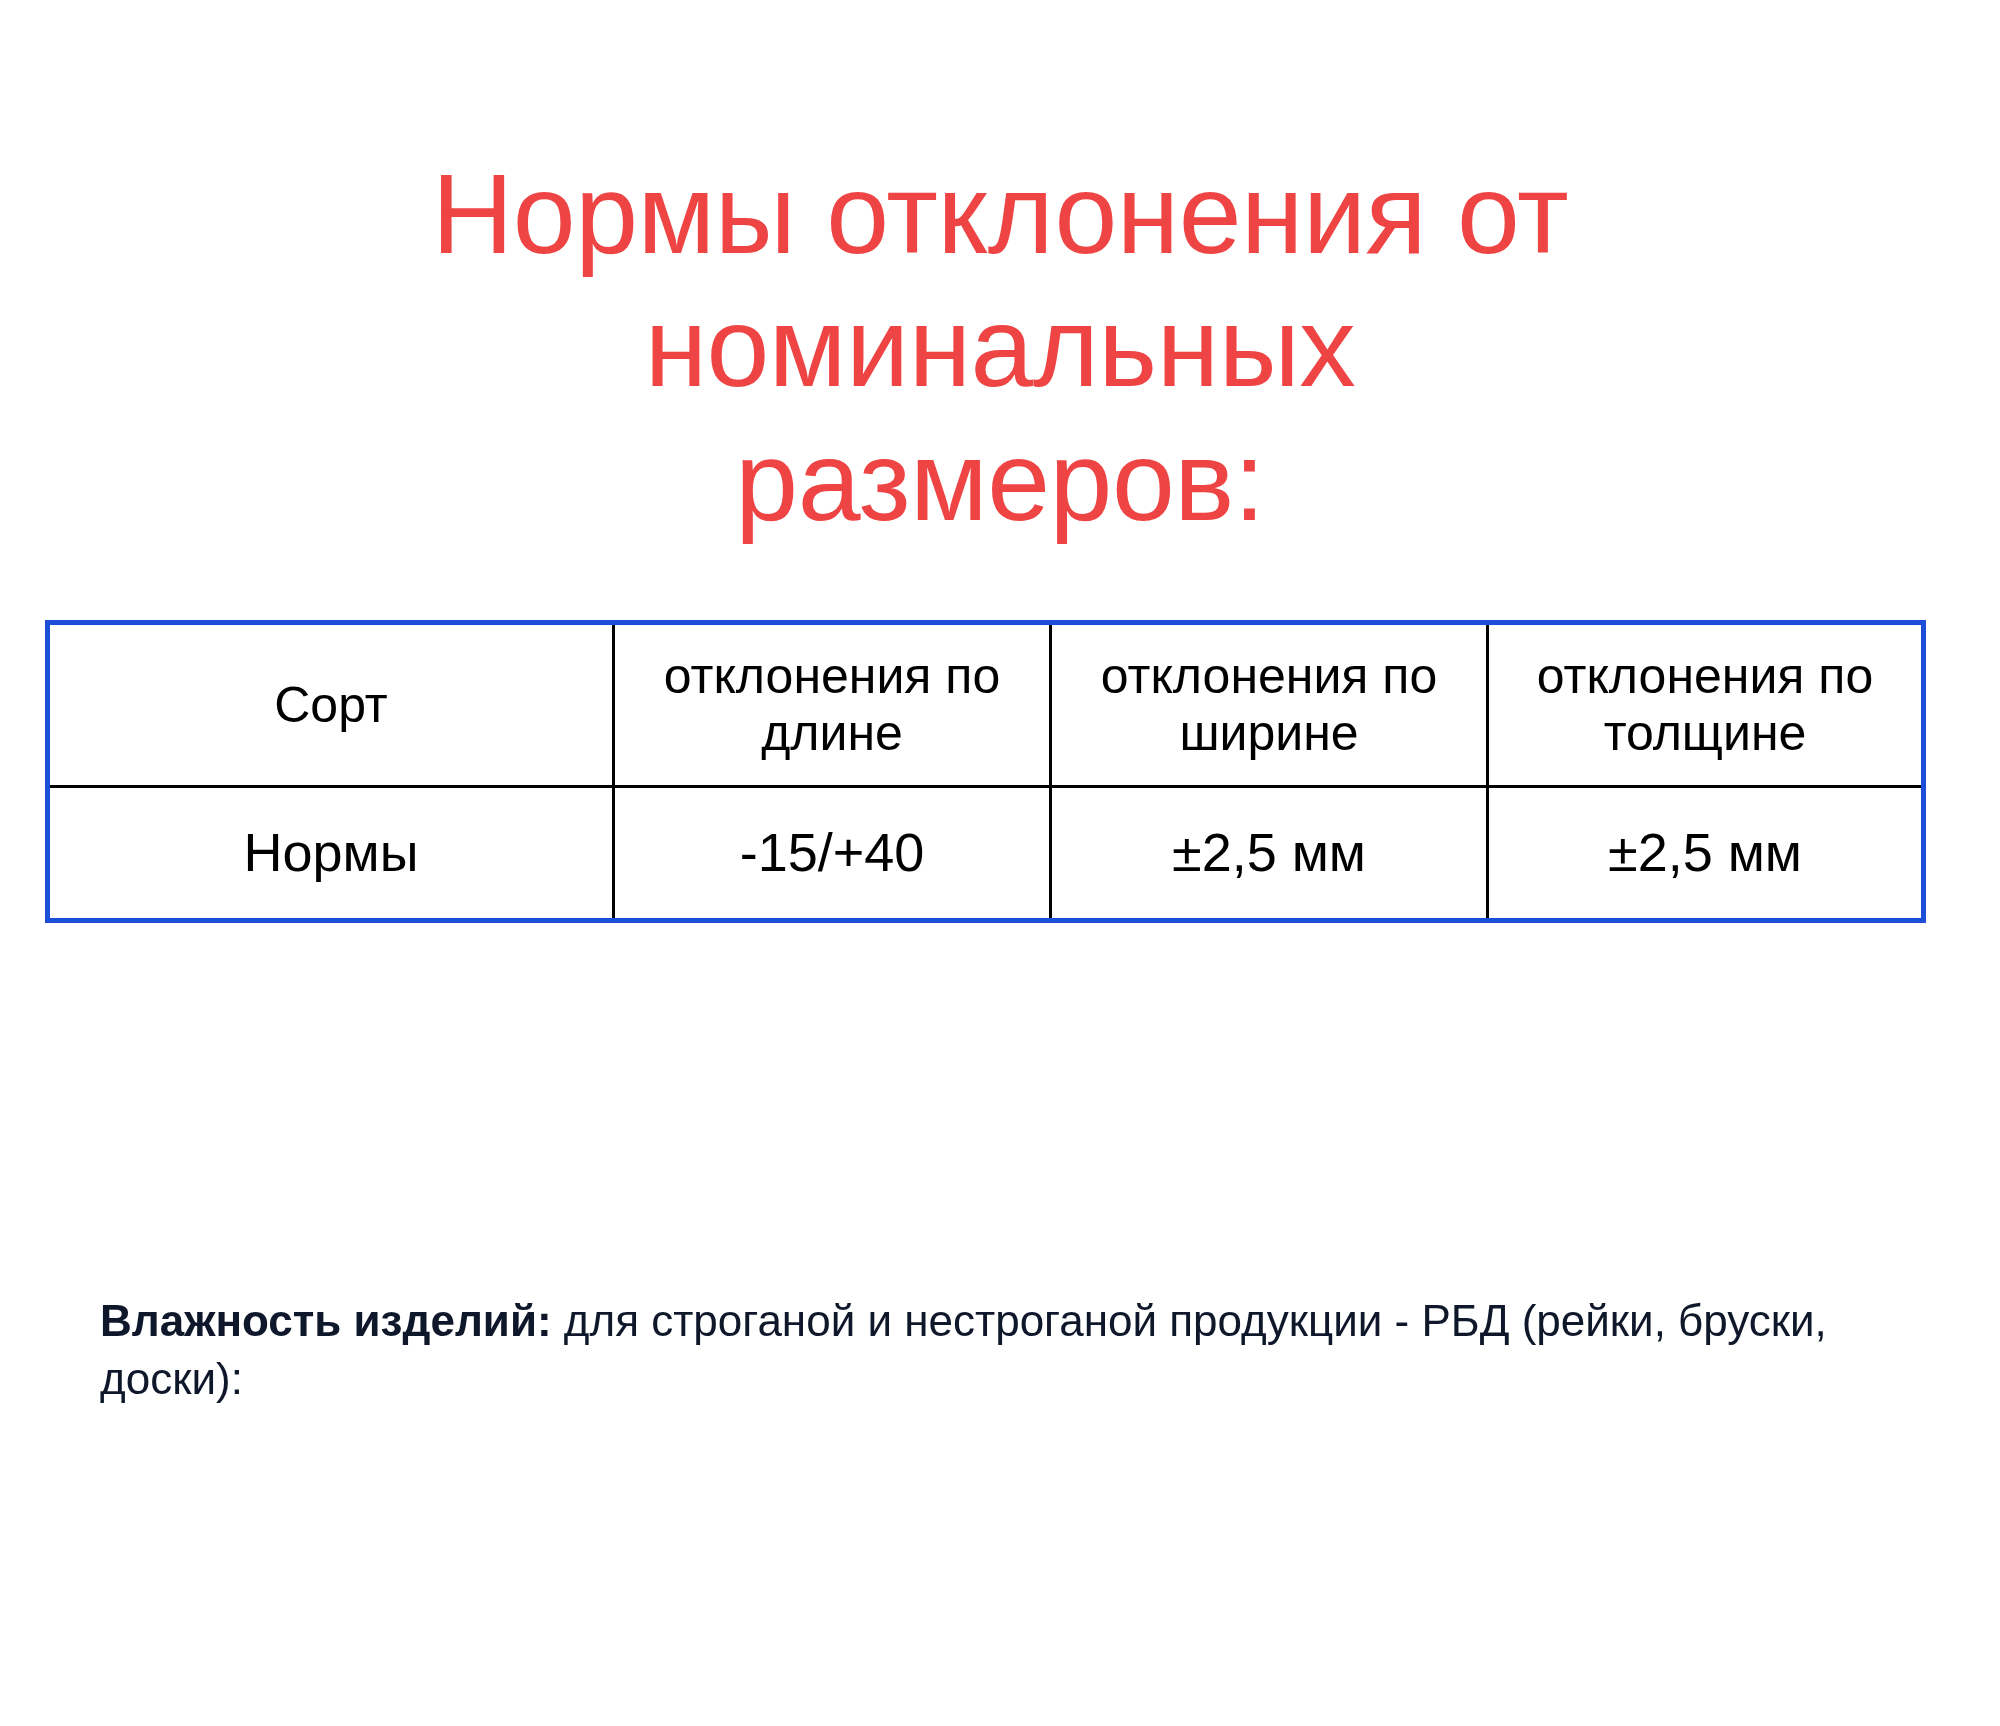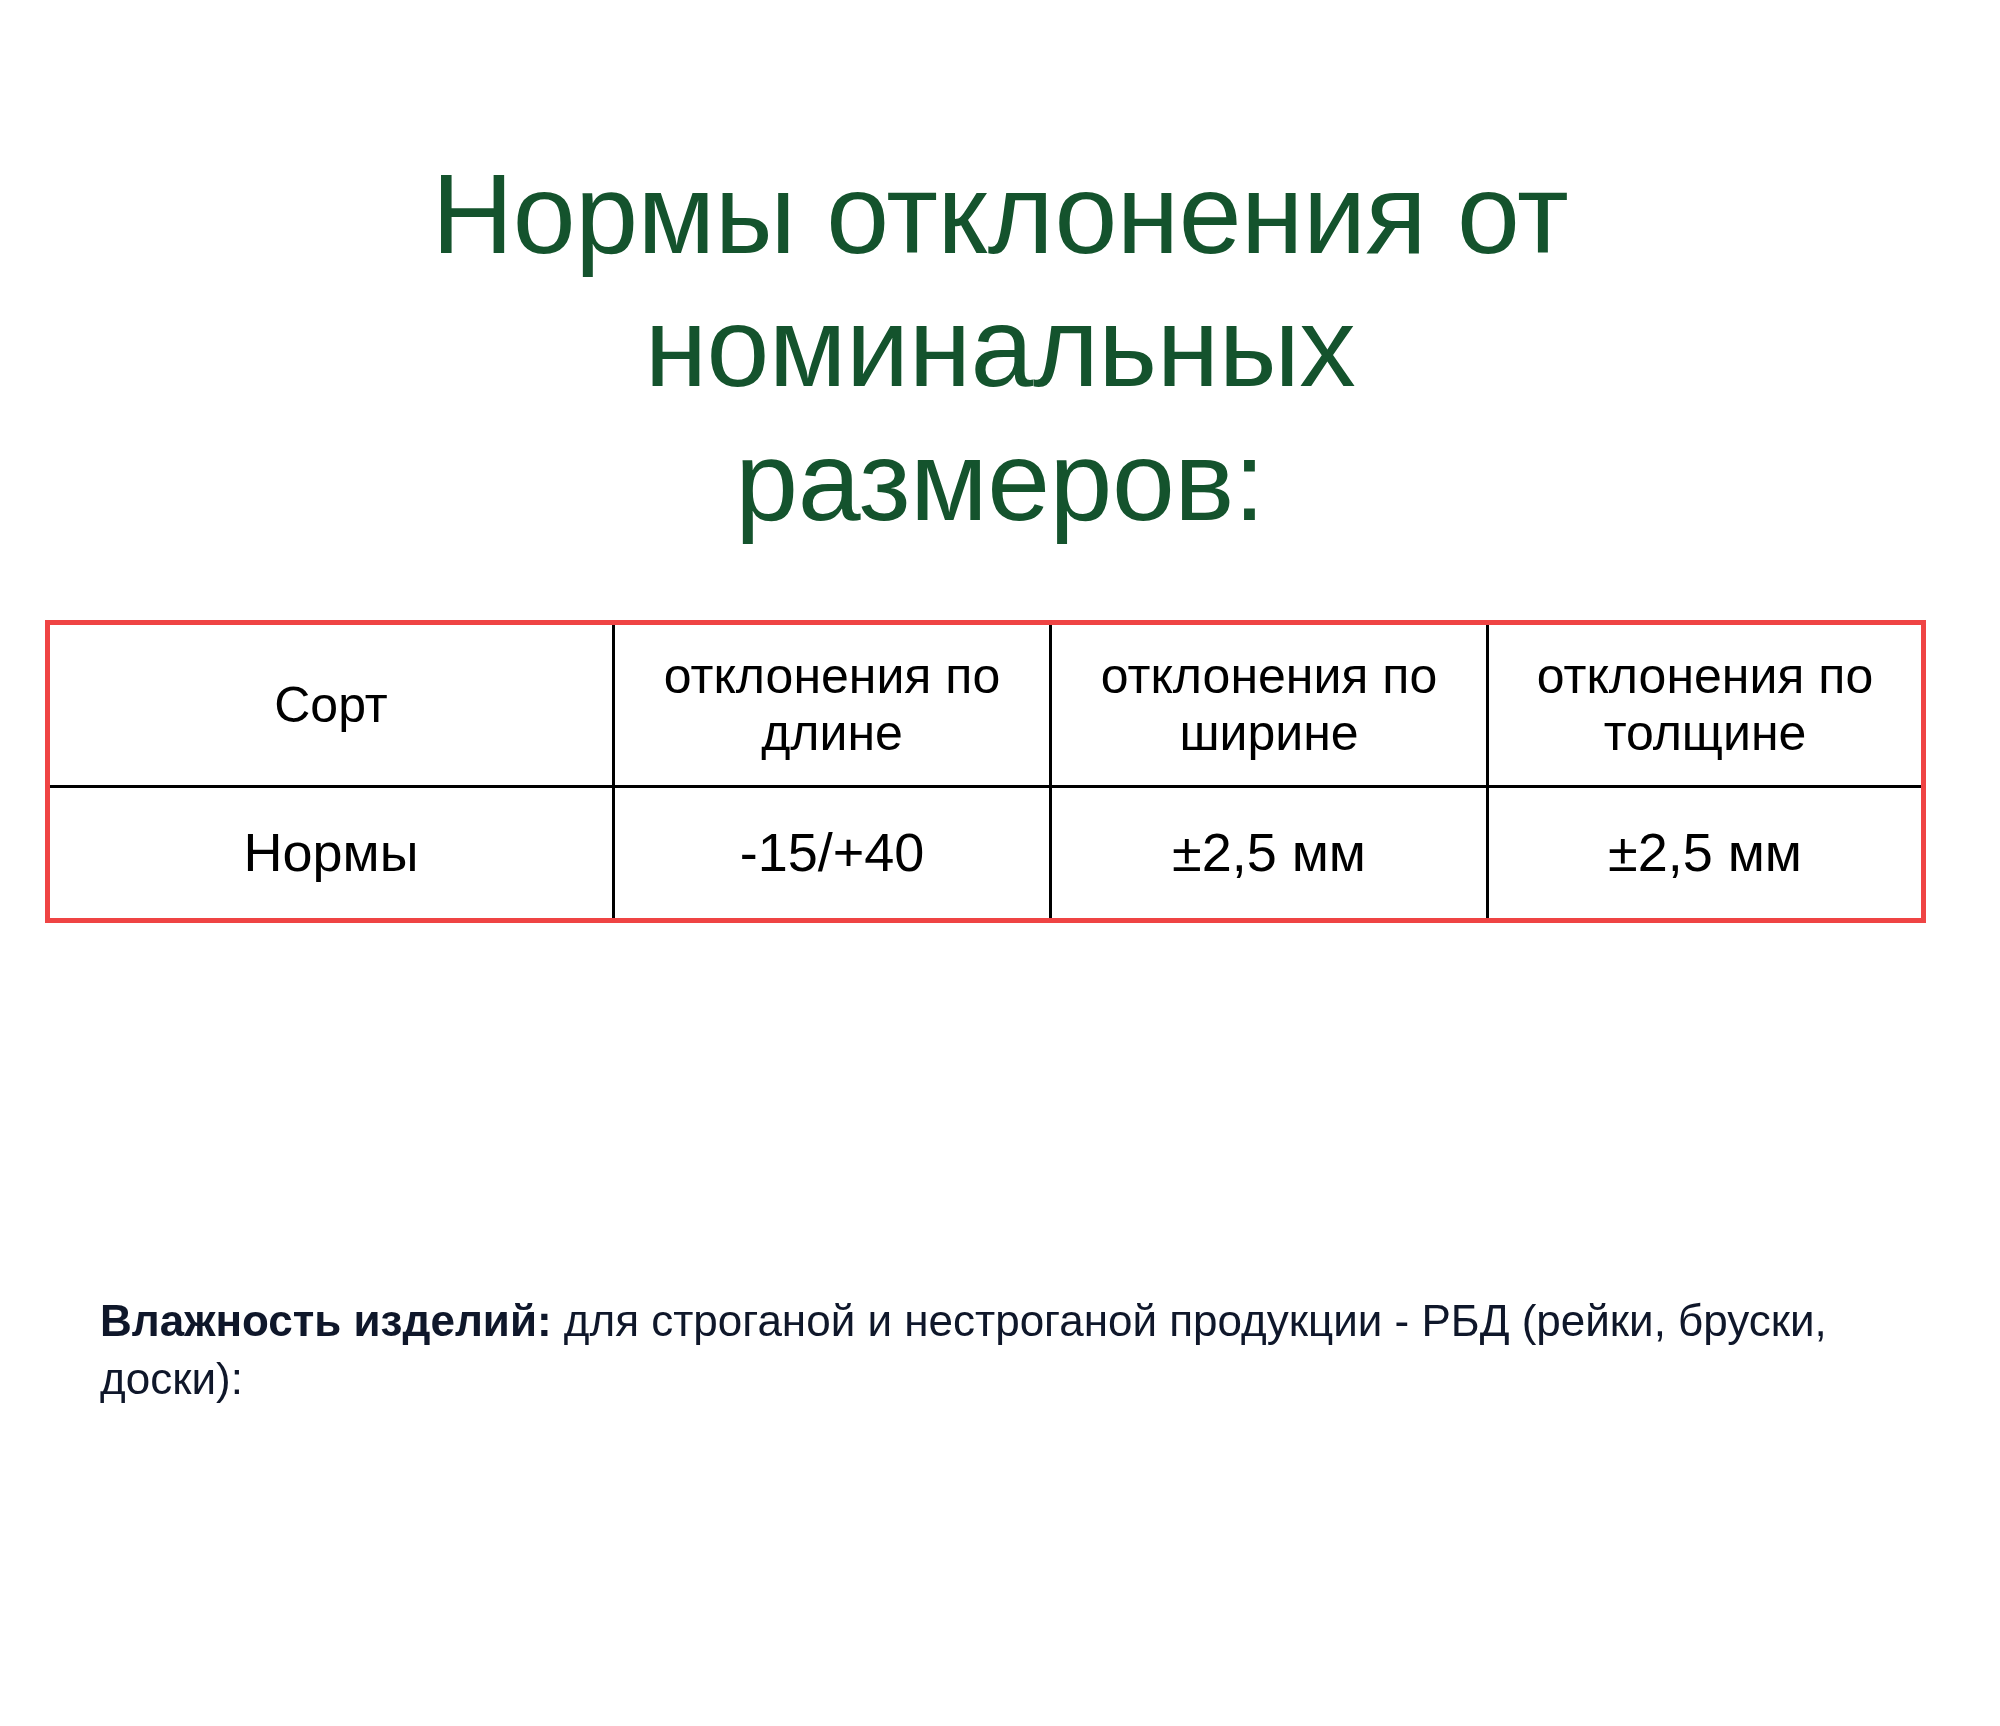--- a/index.html
+++ b/index.html
@@ -26,36 +26,36 @@
   .title {
     position: absolute;
     left: 100px;
     top: 148px;
     width: 1800px;
     text-align: center;
     font-size: 113px;
     line-height: 1.18;
     font-weight: 400;
     letter-spacing: -0.5px;
-    color: #14532d;
+    color: #ef4444;
     white-space: pre-line;
   }
 
   
   .table-wrap {
     position: absolute;
     left: 45px;
     top: 620px;
     width: 1876px;
   }
   table.norms {
     border-collapse: collapse;
     width: 100%;
     table-layout: fixed;
-    border: 5px solid #ef4444;
+    border: 5px solid #1d4ed8;
   }
   table.norms col.c0 { width: 566px; }
   table.norms col.c1 { width: 437px; }
   table.norms col.c2 { width: 437px; }
   table.norms col.c3 { width: 436px; }
 
   table.norms td {
     border: 3px solid #000000;
     text-align: center;
     vertical-align: middle;

